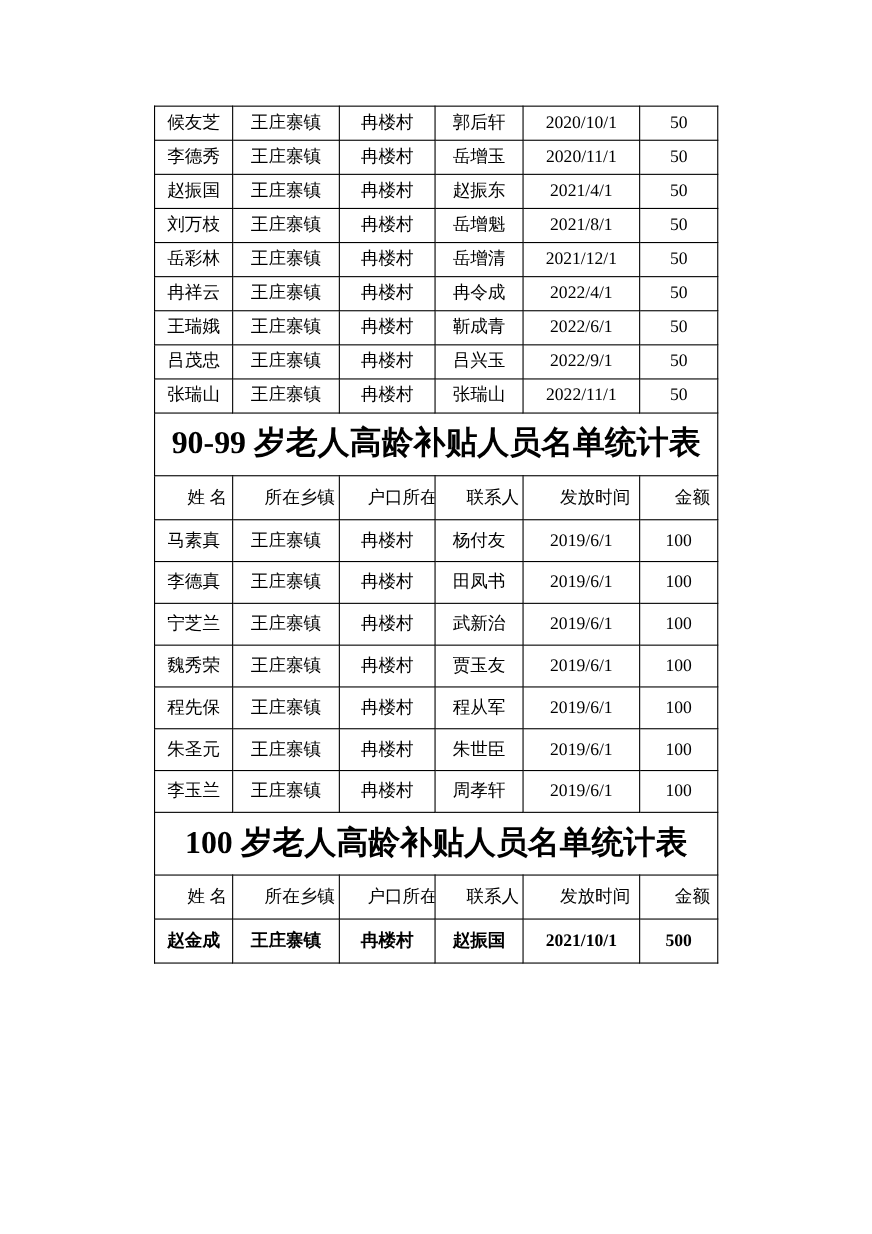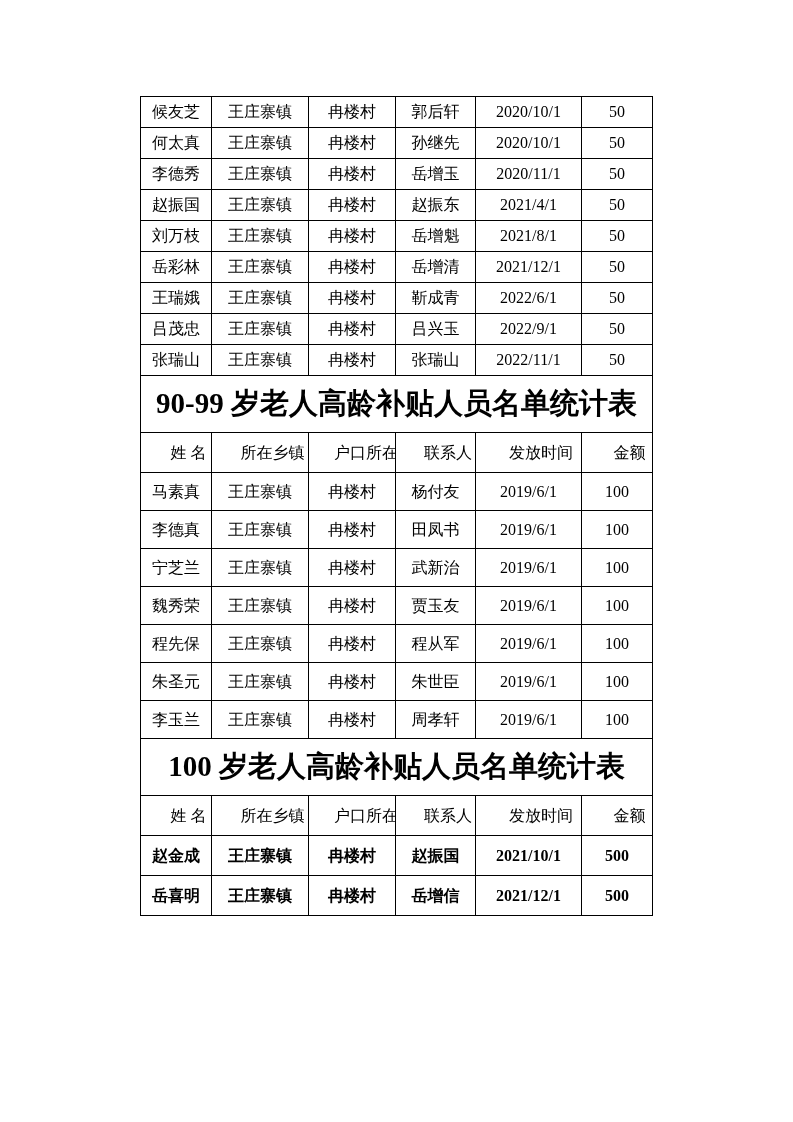--- a/index.html
+++ b/index.html
@@ -74,28 +74,20 @@
     <tbody>
         <tr class="data-row sec-0">
           <td>候友芝</td>
           <td>王庄寨镇</td>
           <td>冉楼村</td>
           <td>郭后轩</td>
           <td>2020/10/1</td>
           <td>50</td>
         </tr>
         <tr class="data-row sec-0">
-          <td>何太真</td>
-          <td>王庄寨镇</td>
-          <td>冉楼村</td>
-          <td>孙继先</td>
-          <td>2020/10/1</td>
-          <td>50</td>
-        </tr>
-        <tr class="data-row sec-0">
           <td>李德秀</td>
           <td>王庄寨镇</td>
           <td>冉楼村</td>
           <td>岳增玉</td>
           <td>2020/11/1</td>
           <td>50</td>
         </tr>
         <tr class="data-row sec-0">
           <td>赵振国</td>
           <td>王庄寨镇</td>
@@ -111,20 +103,28 @@
           <td>岳增魁</td>
           <td>2021/8/1</td>
           <td>50</td>
         </tr>
         <tr class="data-row sec-0">
           <td>岳彩林</td>
           <td>王庄寨镇</td>
           <td>冉楼村</td>
           <td>岳增清</td>
           <td>2021/12/1</td>
+          <td>50</td>
+        </tr>
+        <tr class="data-row sec-0">
+          <td>冉祥云</td>
+          <td>王庄寨镇</td>
+          <td>冉楼村</td>
+          <td>冉令成</td>
+          <td>2022/4/1</td>
           <td>50</td>
         </tr>
         <tr class="data-row sec-0">
           <td>王瑞娥</td>
           <td>王庄寨镇</td>
           <td>冉楼村</td>
           <td>靳成青</td>
           <td>2022/6/1</td>
           <td>50</td>
         </tr>
@@ -223,23 +223,15 @@
           <td>金额</td>
         </tr>
         <tr class="data-row sec-2">
           <td>赵金成</td>
           <td>王庄寨镇</td>
           <td>冉楼村</td>
           <td>赵振国</td>
           <td>2021/10/1</td>
           <td>500</td>
         </tr>
-        <tr class="data-row sec-2">
-          <td>岳喜明</td>
-          <td>王庄寨镇</td>
-          <td>冉楼村</td>
-          <td>岳增信</td>
-          <td>2021/12/1</td>
-          <td>500</td>
-        </tr>
       </tbody>
   </table>
 </div>
 
 </body></html>

